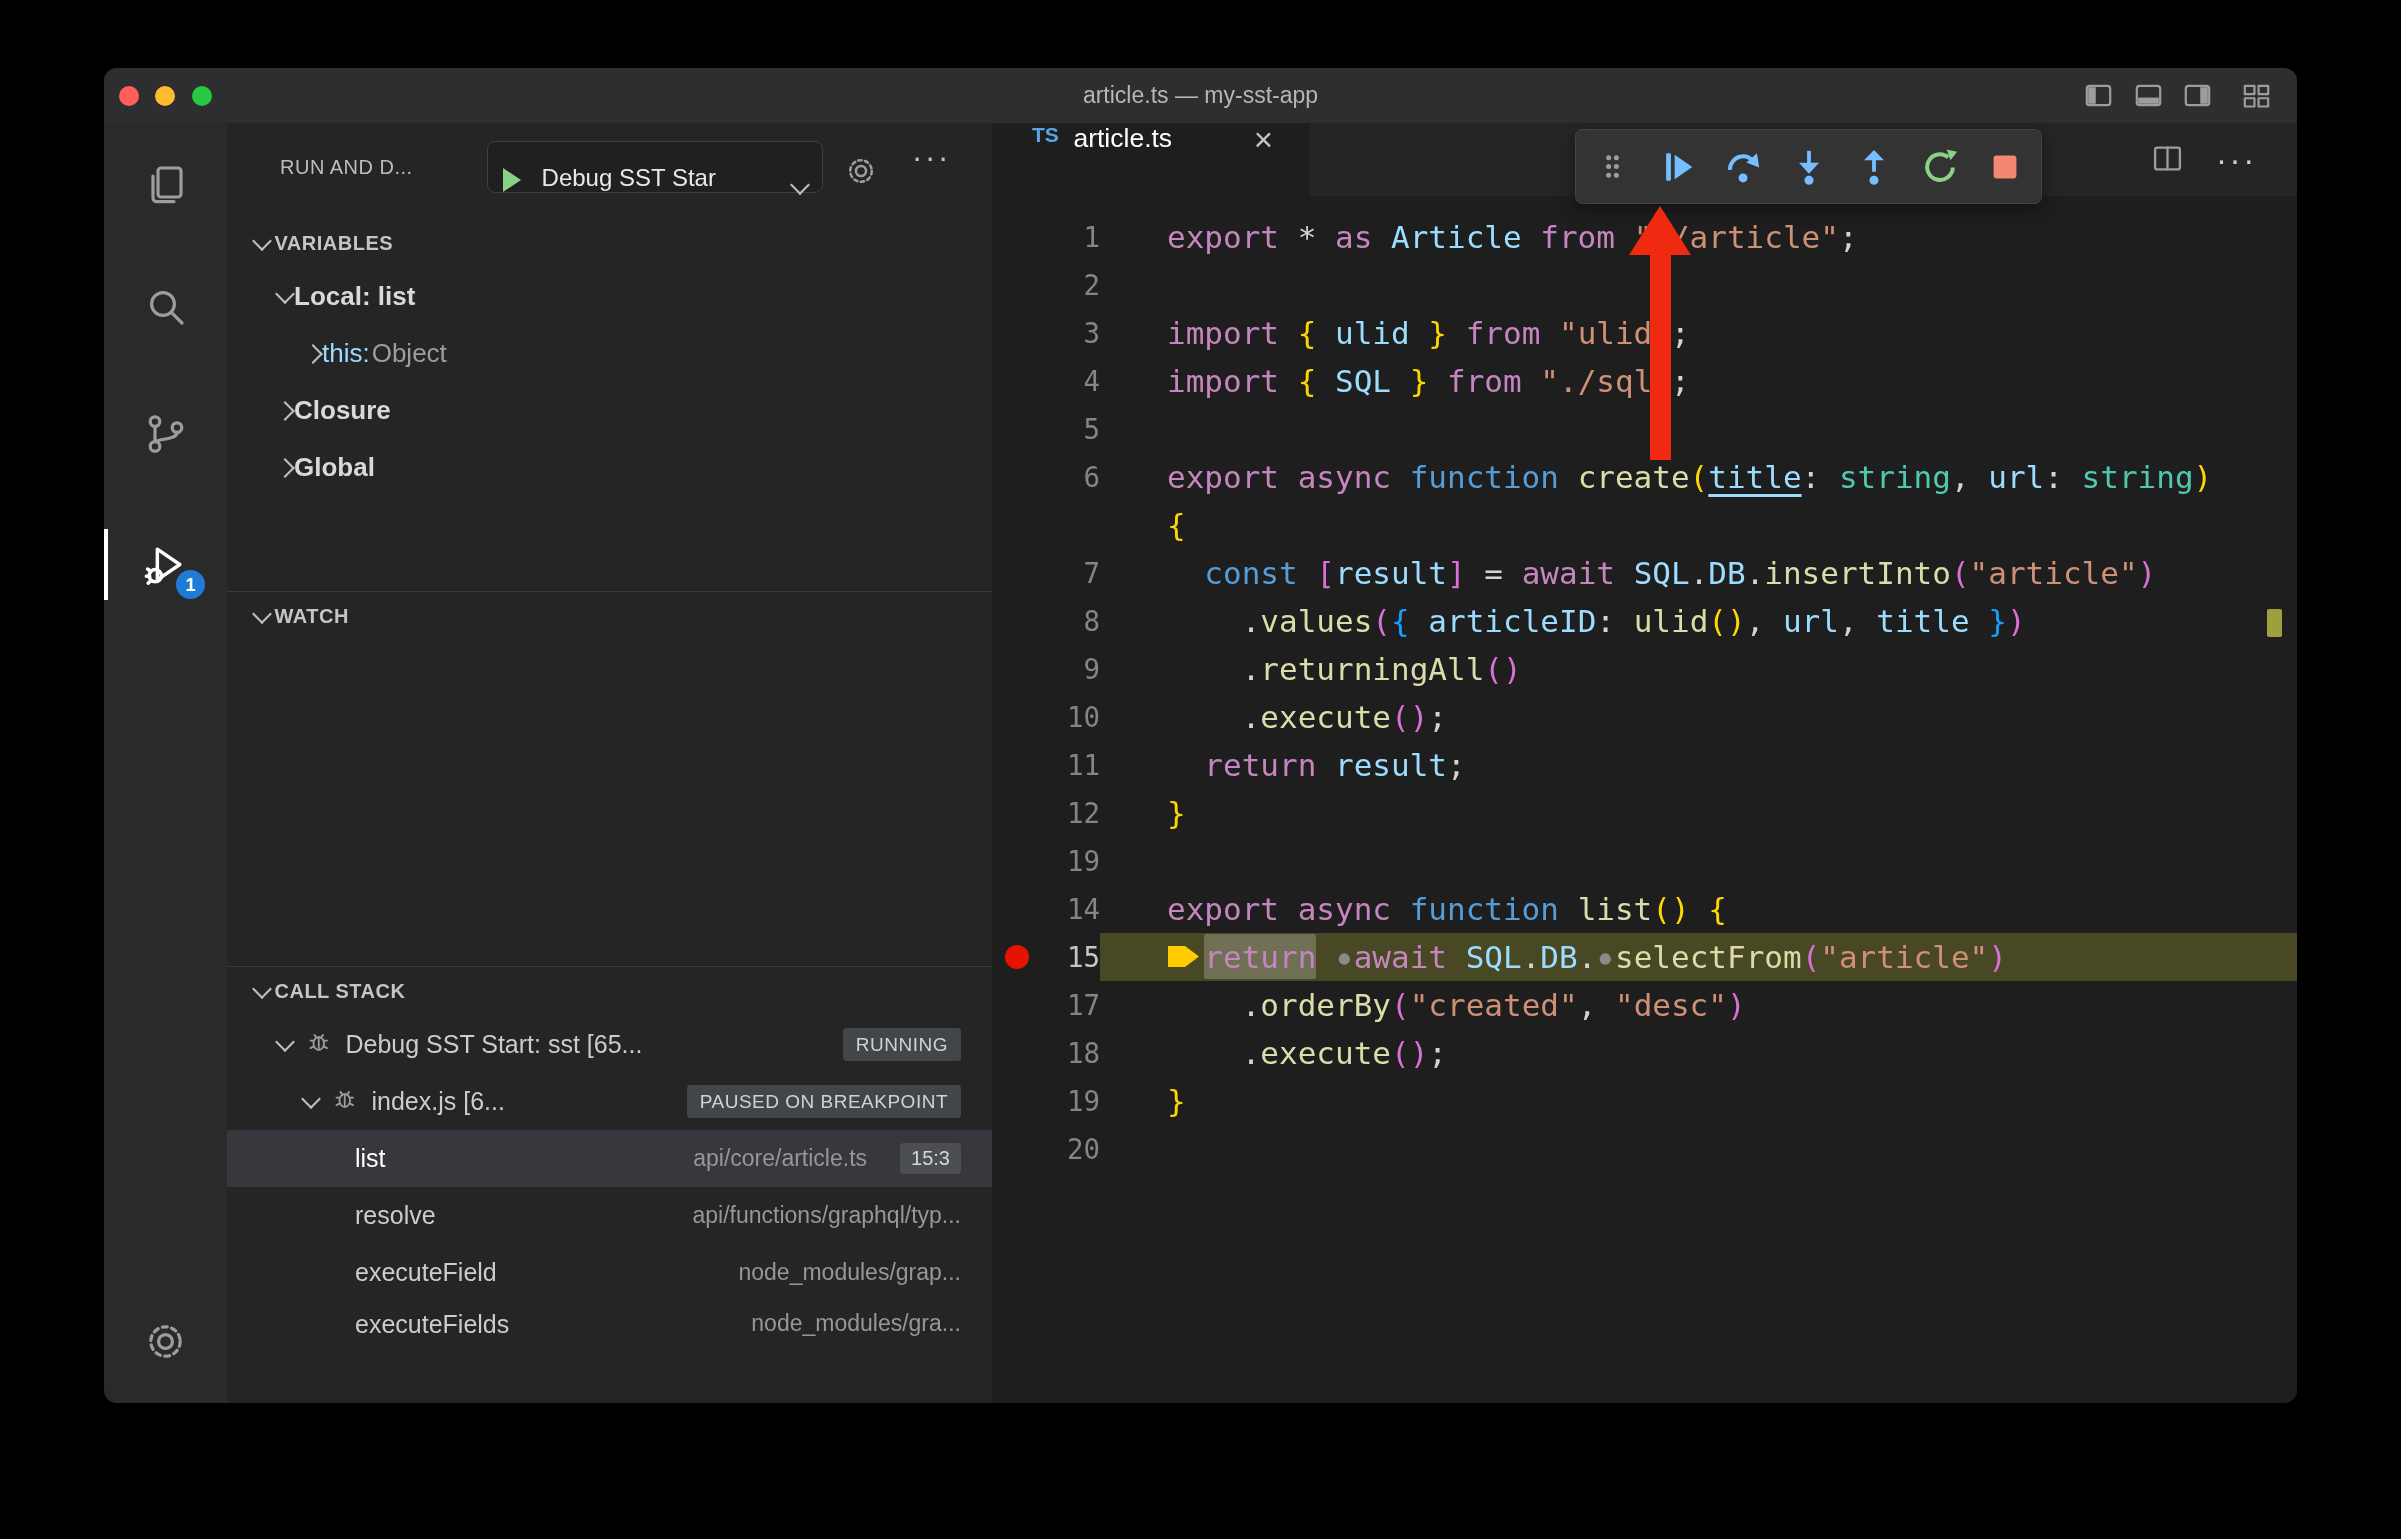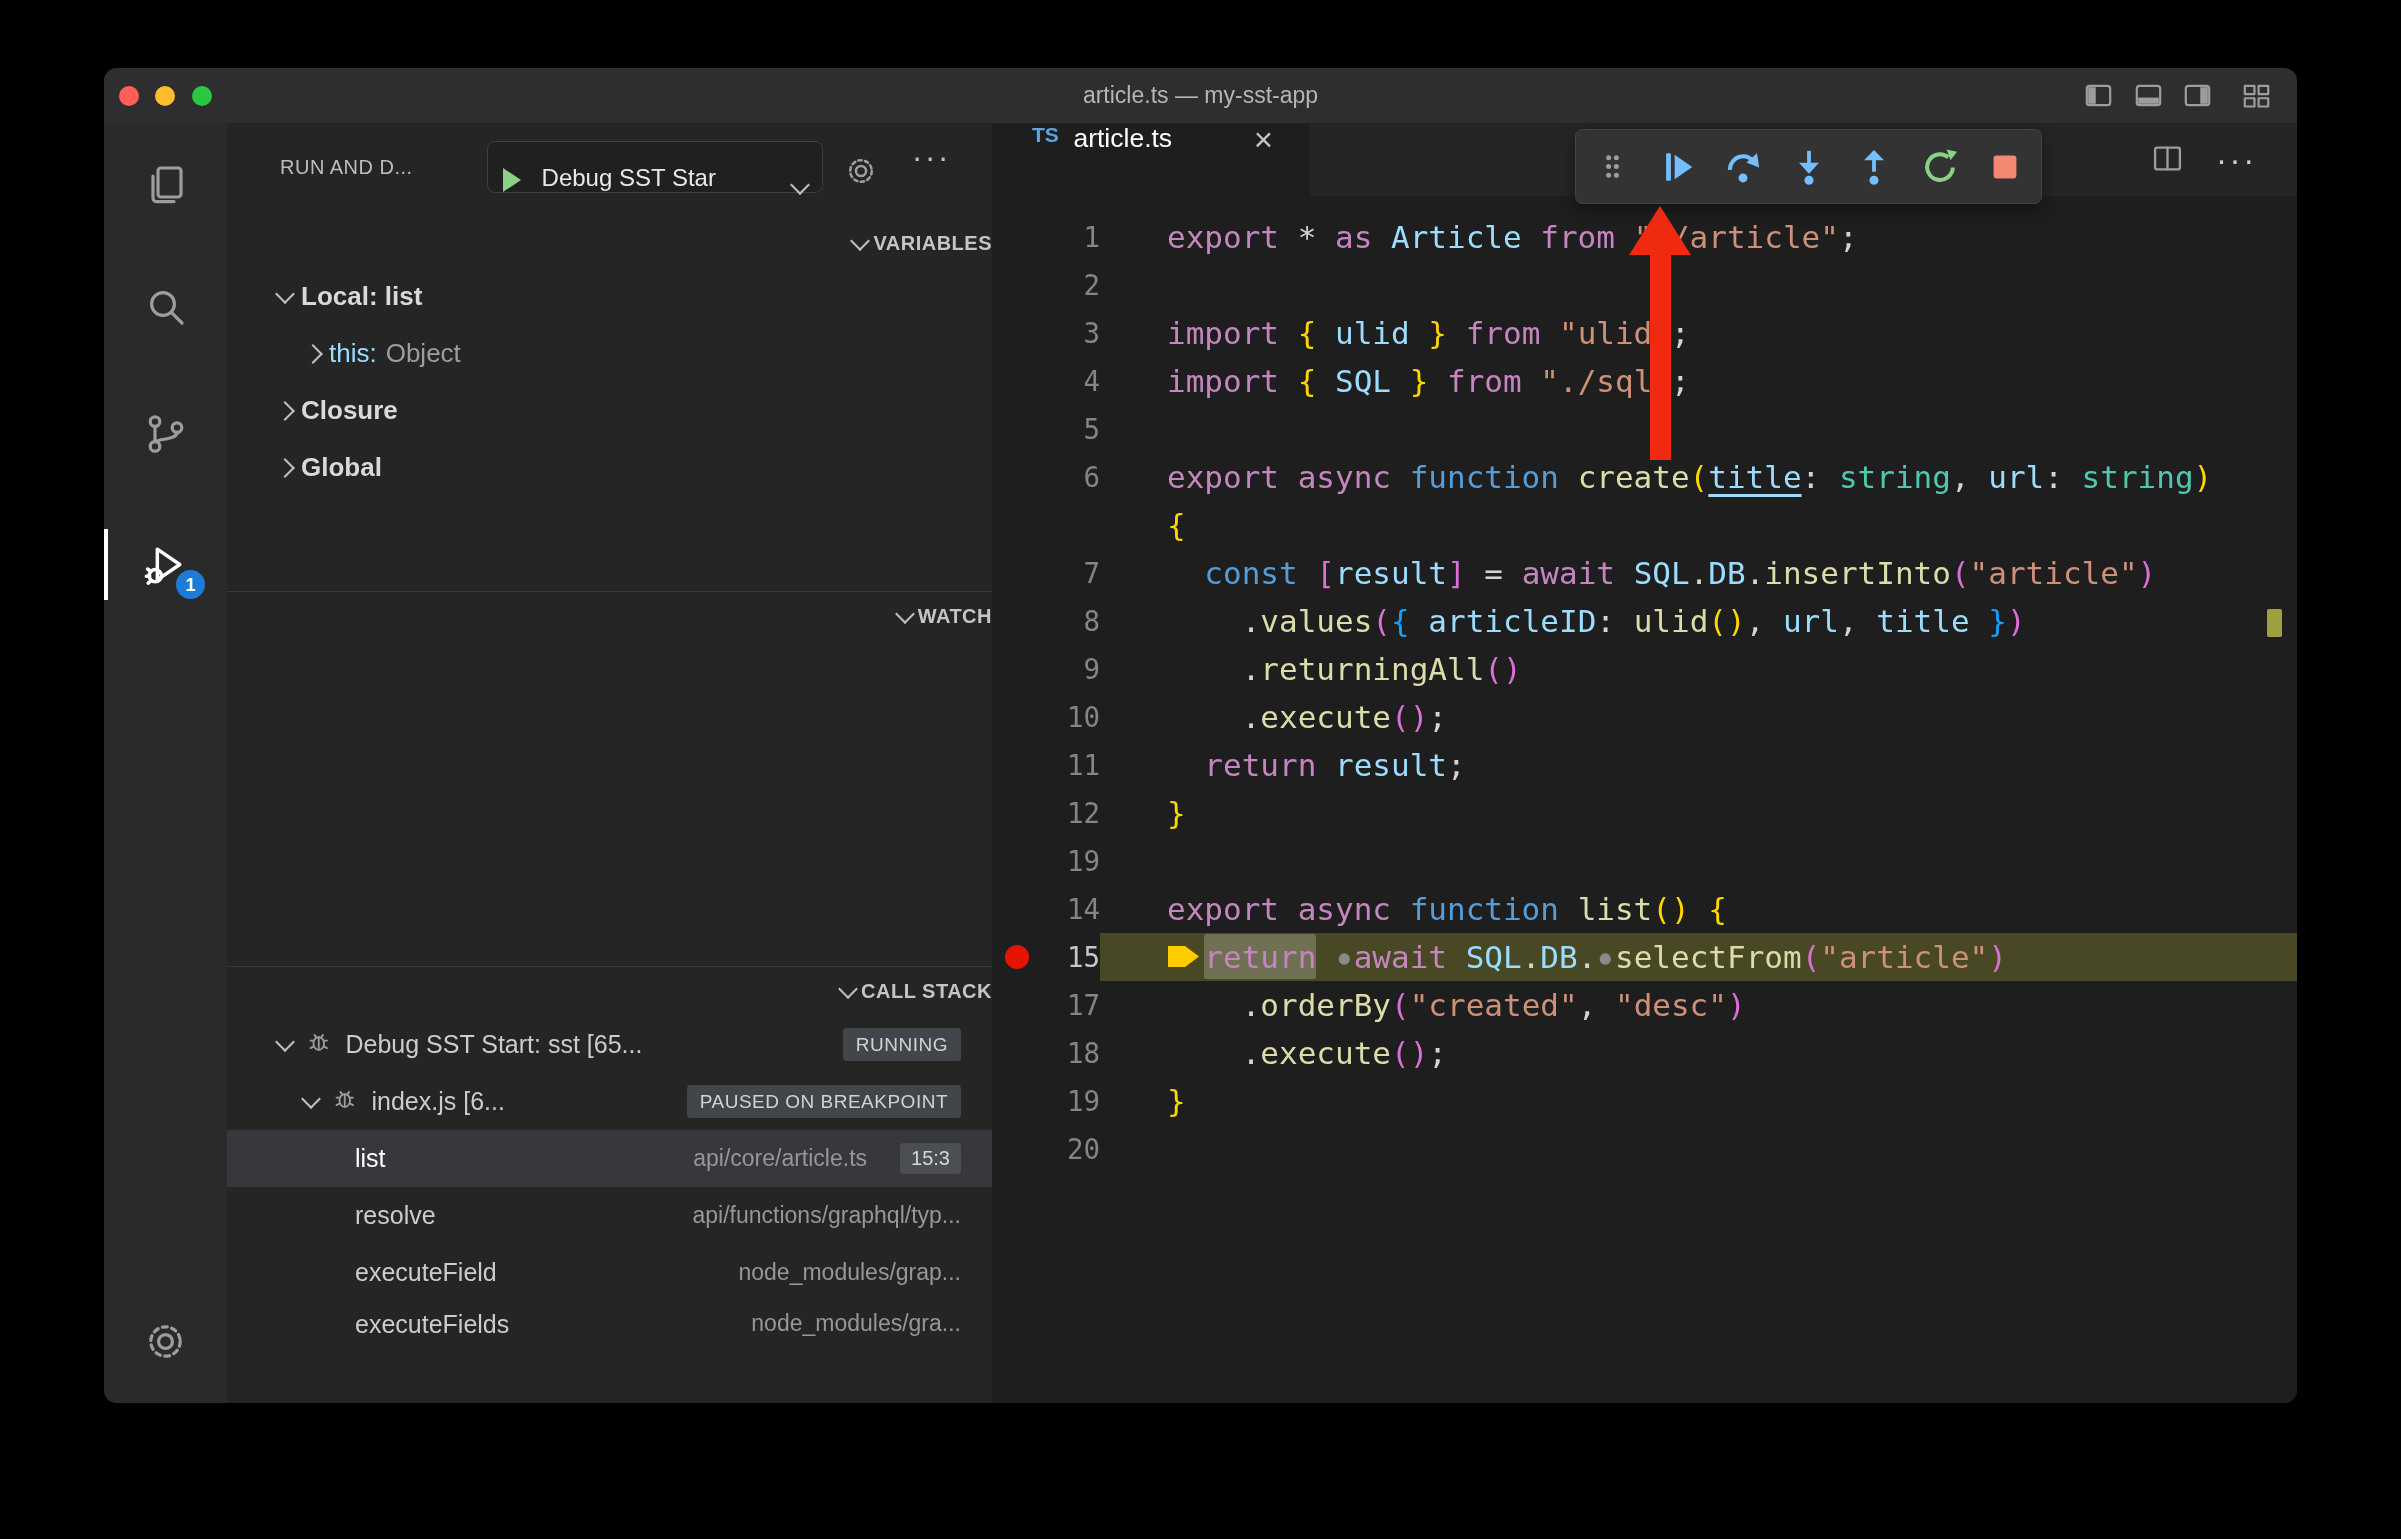--- a/index.html
+++ b/index.html
@@ -41,28 +41,28 @@
                 border:0.9px solid #404041;border-radius:8.2px;display:flex;align-items:flex-end;padding:0 14.6px;box-sizing:border-box;gap:21px;}
   .play-tri{width:0;height:0;border-top:12px solid transparent;border-bottom:12px solid transparent;border-left:18.3px solid #89d185;}
   .dbg-dropdown .lbl{color:#e8e8e8;font-size:24px;white-space:nowrap;overflow:hidden;flex:1;}
   .chev{display:inline-block;width:12px;height:12px;border-right:2.7px solid #c0c0c0;border-bottom:2.7px solid #c0c0c0;flex:none;}
   .chev.down{transform:rotate(45deg);margin-top:-5.5px;}
   .chev.right{transform:rotate(-45deg);}
   .sb-gear{position:absolute;left:615px;top:29px;}
   .sb-more{position:absolute;left:685px;top:16.5px;font-size:31px;color:#c5c5c5;letter-spacing:2.7px;}
 
   .sec-head{height:49px;display:flex;align-items:center;gap:6px;padding-left:27.5px;
-            font-size:20px;font-weight:bold;color:#c5c5c5;letter-spacing:0.5px;justify-content:flex-end;}
+            font-size:20px;font-weight:bold;color:#c5c5c5;letter-spacing:0.5px;}
   .sec-variables{top:96px;}
   .sec-watch{top:468px;border-top:0.9px solid #3a3a3b;}
   .sec-callstack{top:843px;border-top:0.9px solid #3a3a3b;}
   .sec-loaded{top:1222px;height:59px;border-top:0.9px solid #3a3a3b;background:#252526;z-index:3;}
   .sec-loaded .sec-head{height:59px;}
 
-  .tree-row{height:57px;display:flex;align-items:center;gap:9px;font-size:26px;color:#cccccc;white-space:nowrap;}
+  .tree-row{height:57px;display:flex;align-items:center;gap:2px;font-size:26px;color:#cccccc;white-space:nowrap;}
   .tr-scope{padding-left:51px;font-weight:bold;color:#d9d9d9;}
   .tr-child{padding-left:79px;}
   .var-name{color:#9cdcfe;}
   .var-val{color:#9d9d9d;}
 
   .cs-row{height:57px;display:flex;align-items:center;gap:13px;font-size:25px;color:#cccccc;
           padding:0 31px 0 51px;white-space:nowrap;box-sizing:border-box;}
   .cs-row.indent{padding-left:77px;justify-content:flex-end;}
   .cs-badge{margin-left:auto;background:#42464b;color:#d2d2d2;font-size:19px;letter-spacing:0.5px;
             padding:5.5px 13px;border-radius:3.7px;flex:none;}

